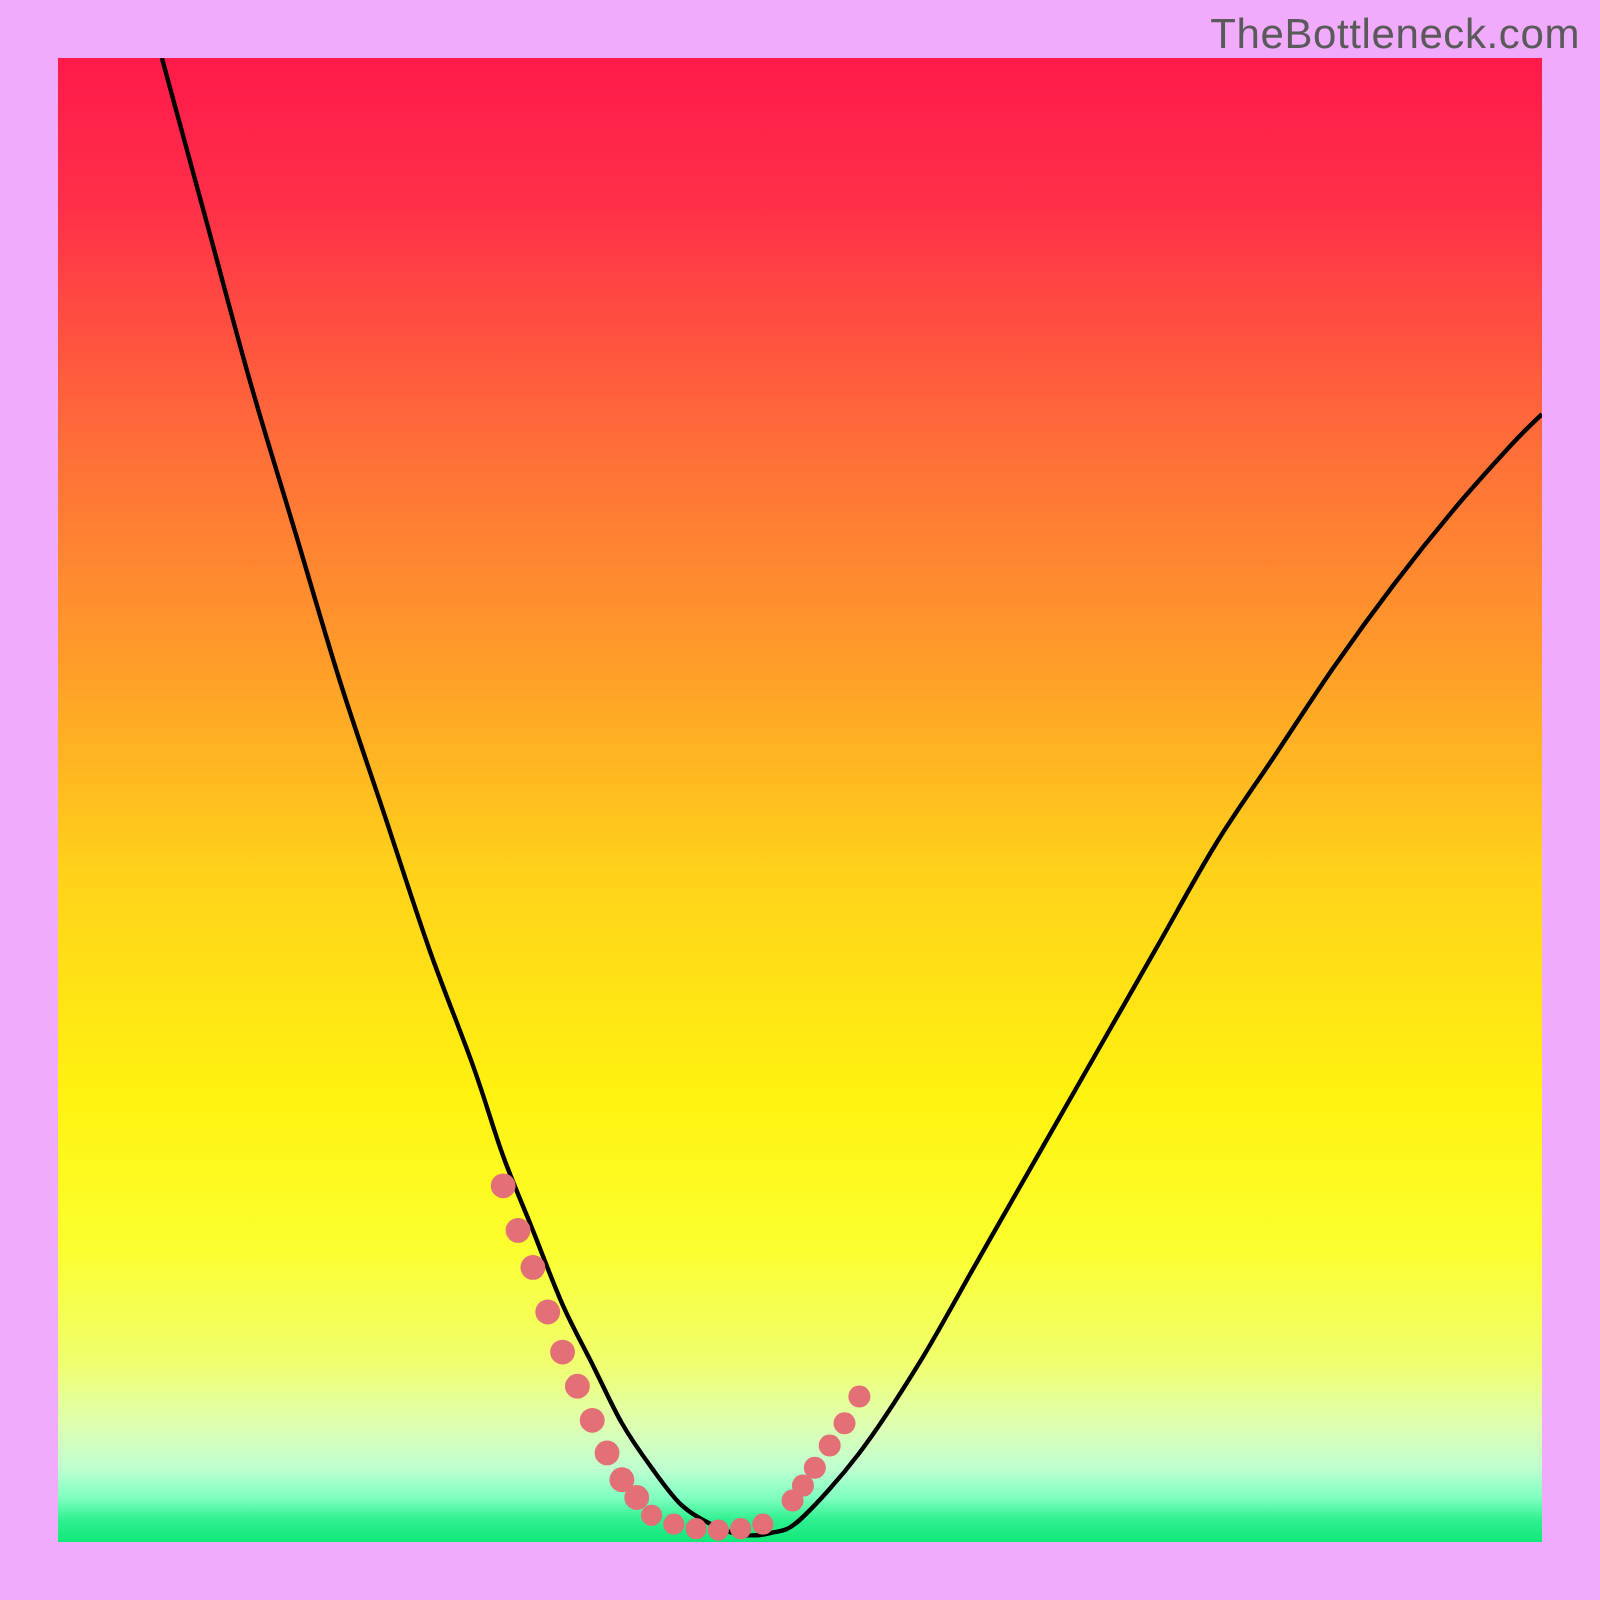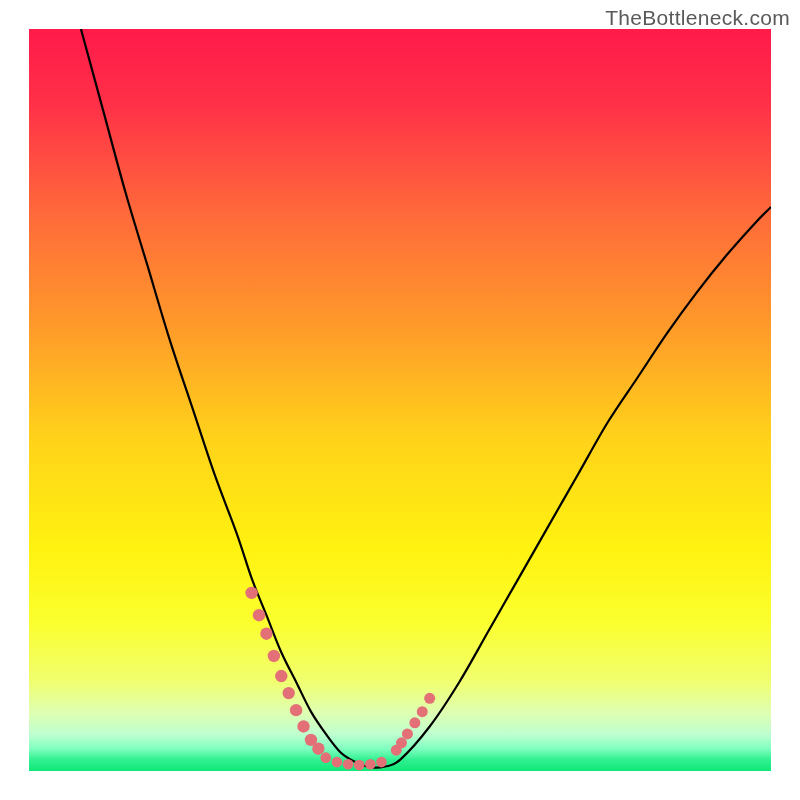--- a/index.html
+++ b/index.html
@@ -8,21 +8,21 @@
     background: #000;
     width: 800px;
     height: 800px;
     overflow: hidden;
     font-family: Arial, sans-serif;
   }
   .chart-container {
     position: relative;
     width: 800px;
     height: 800px;
-    background: #ffffff;
+    background: #f0abfc;
   }
   .plot-area {
     position: absolute;
     left: 29px;
     top: 29px;
     width: 742px;
     height: 742px;
   }
   .gradient-bg {
     position: absolute;

